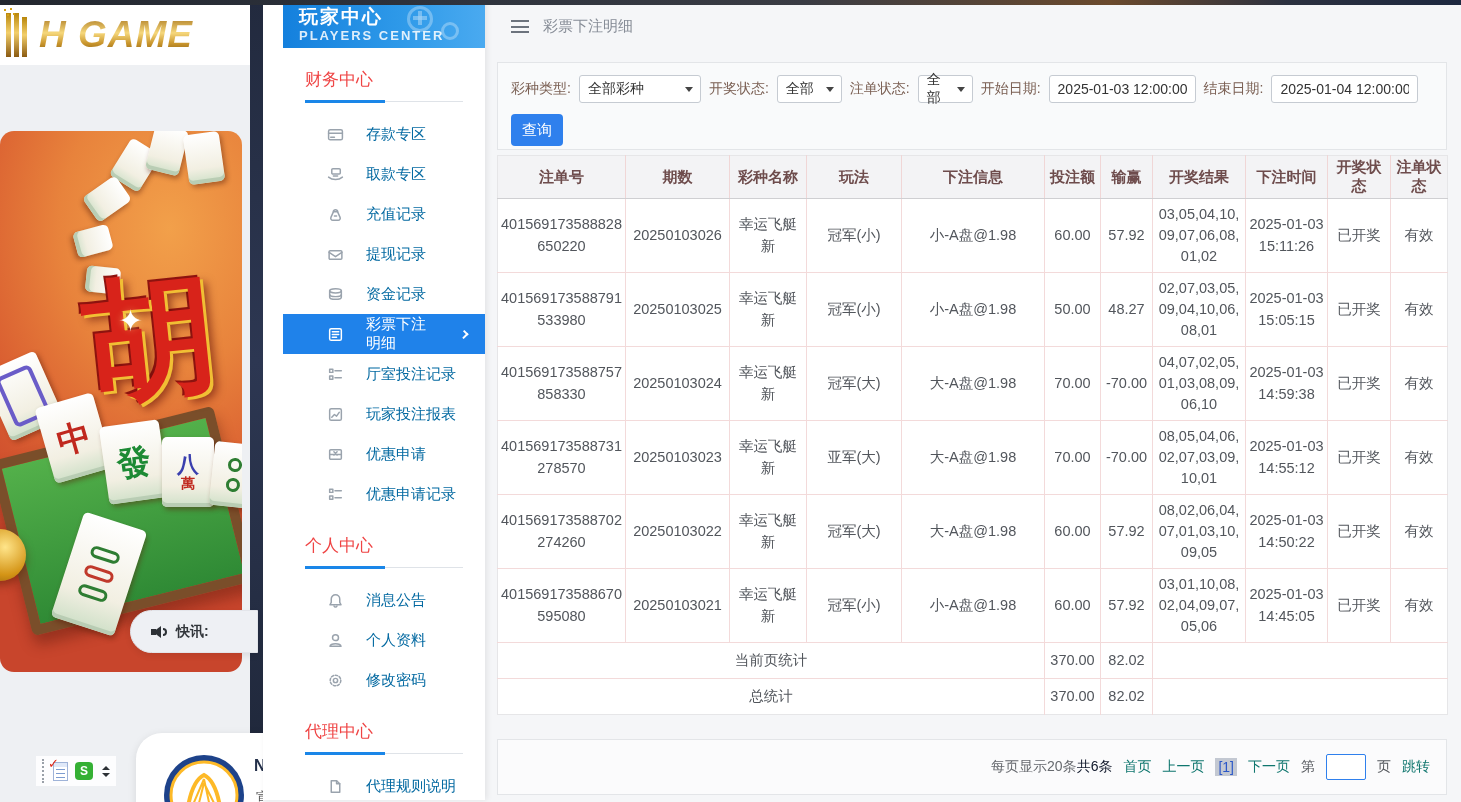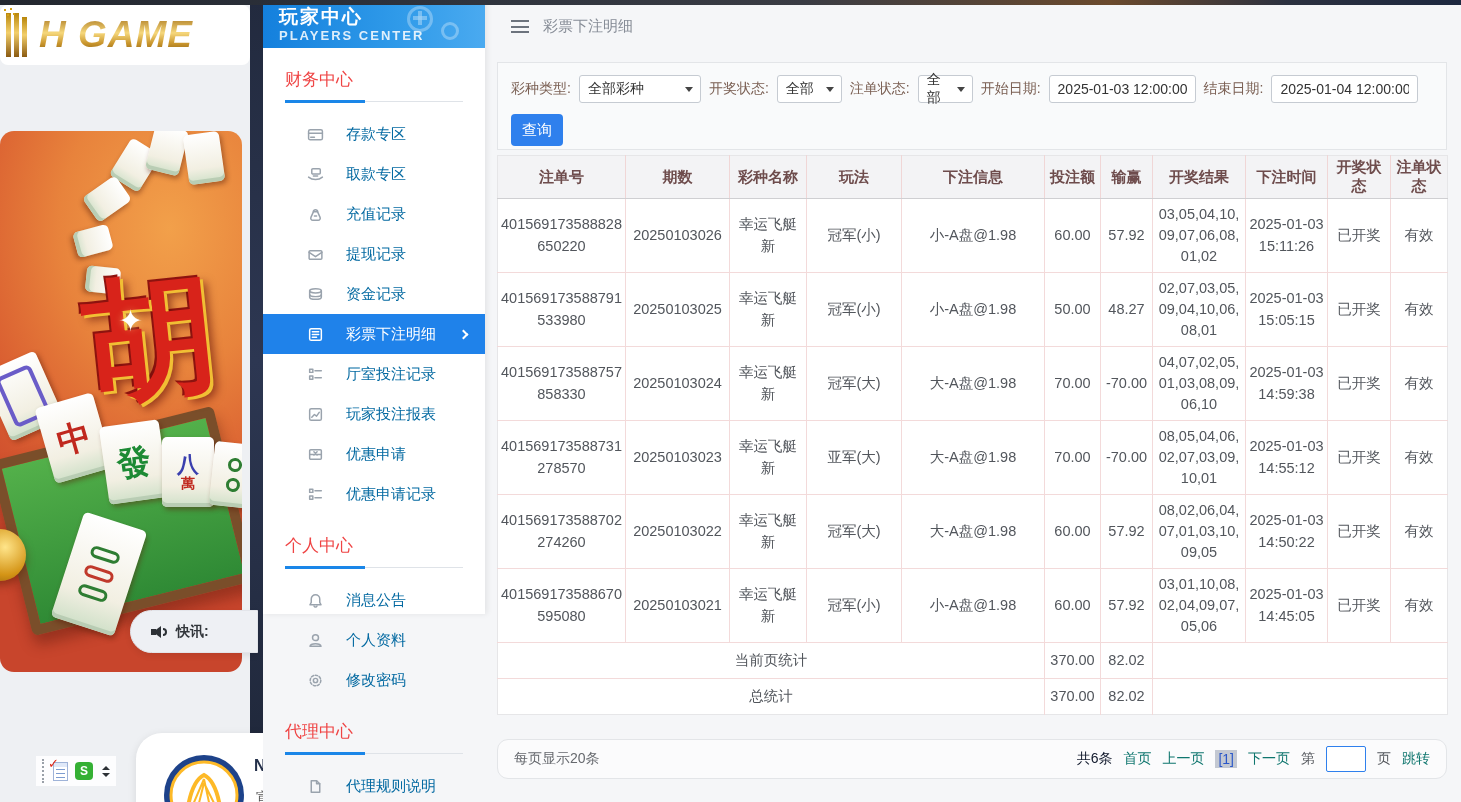--- a/index.html
+++ b/index.html
@@ -7,21 +7,21 @@
   body { font-family:"Liberation Sans","DejaVu Sans",sans-serif; background:#f5f6f8; position:relative; }
 
   
   .topbar { position:absolute; left:0; top:0; width:1461px; height:5px; z-index:60;
     background:linear-gradient(90deg,#23272f 0%,#2e333d 30%,#3a3c44 55%,#6b4a2d 76%,#2c3140 88%,#1d2840 100%); }
 
   
   .left-region { position:absolute; left:0; top:0; width:263px; height:802px; background:#eef0f3; overflow:hidden; }
   .left-darkstrip { position:absolute; left:250px; top:0; width:13px; height:802px;
     background:linear-gradient(180deg,#222a3e,#2d3752 45%,#1e2638); }
-  .logo-bar { position:absolute; left:0; top:5px; width:250px; height:60px; background:#fff; display:flex; align-items:center; padding-left:6px; overflow:hidden;border-radius:8px; }
+  .logo-bar { position:absolute; left:0; top:5px; width:250px; height:60px; background:#fff; display:flex; align-items:center; padding-left:6px; overflow:hidden; }
   .logo-bars { display:inline-flex; align-items:flex-end; gap:3px; height:44px; margin-right:4px; position:relative; }
   .logo-bars i { display:block; width:5px; background:linear-gradient(180deg,#b8860b,#f3cf6a 45%,#8a5a12); }
   .logo-bars i:nth-child(1){height:40px;} .logo-bars i:nth-child(2){height:44px;} .logo-bars i:nth-child(3){height:44px;} .logo-bars i:nth-child(4){height:40px;}
   .logo-dots { position:absolute; left:-4px; top:-6px; width:16px; height:12px;
     background:radial-gradient(circle 1.5px at 3px 3px,#d4a017 98%,transparent), radial-gradient(circle 1.5px at 9px 2px,#d4a017 98%,transparent), radial-gradient(circle 1.5px at 6px 8px,#d4a017 98%,transparent), radial-gradient(circle 1.5px at 12px 7px,#d4a017 98%,transparent); }
   .logo-text { font-size:37px; font-weight:bold; font-style:italic; letter-spacing:1px;
     background:linear-gradient(180deg,#a06a14 0%,#f6d87c 45%,#c9952c 70%,#7c5410 100%);
     -webkit-background-clip:text; background-clip:text; color:transparent; white-space:nowrap; }
 
   
@@ -78,22 +78,22 @@
     box-shadow:inset 0 4px 0 #dfe8f8; }
   .wdoc:before { content:''; position:absolute; left:2px; top:6px; width:9px; height:1.5px; background:#7d9cd0; box-shadow:0 4px 0 #7d9cd0, 0 8px 0 #7d9cd0; }
   .wdoc:after { content:'✓'; position:absolute; left:-6px; top:-7px; color:#e02818; font-size:13px; font-weight:bold; }
   .ws { width:18px; height:18px; background:#35b034; border-radius:4px; color:#fff; font-weight:bold; font-size:12px; display:flex; align-items:center; justify-content:center; }
   .warrows { display:flex; flex-direction:column; gap:3px; margin-left:2px;}
   .warrows i { display:block; width:0; height:0; }
   .warrows i.up { border-left:4px solid transparent; border-right:4px solid transparent; border-bottom:4px solid #2d3136; }
   .warrows i.dn { border-left:4px solid transparent; border-right:4px solid transparent; border-top:4px solid #2d3136; }
 
   
-  .sidebar { position:absolute; left:263px; top:0; width:222px; height:614px; background:#fff; z-index:20;
-    box-shadow:2px 0 6px rgba(0,0,0,.08); }
+  .sidebar { position:absolute; left:263px; top:0; width:222px; height:800px; background:#fff; z-index:20;
+    box-shadow:2px 0 6px rgba(0,0,0,.08);padding-left:20px; }
   .sb-header { height:48px; background:linear-gradient(90deg,#1480dd 0%,#2f9ae9 60%,#4aaaf0 100%); position:relative; overflow:hidden;
     padding:6px 0 0 16px; }
   .sb-header h1 { color:#fff; font-size:19px; font-weight:bold; letter-spacing:2px; line-height:22px; }
   .sb-header .sub { color:rgba(255,255,255,.85); font-size:13px; letter-spacing:2px; font-weight:bold; }
   .pad-decor { position:absolute; right:14px; top:4px; width:70px; height:44px; opacity:.55; }
   .pad-decor b { position:absolute; border-radius:50%; border:3px solid rgba(255,255,255,.55); }
   .pad-decor b.c1 { width:26px; height:26px; left:6px; top:2px; }
   .pad-decor b.c2 { width:18px; height:18px; left:40px; top:18px; }
   .pad-decor i { position:absolute; left:12px; top:12px; width:14px; height:4px; background:rgba(255,255,255,.6); }
   .pad-decor i:after { content:''; position:absolute; left:5px; top:-5px; width:4px; height:14px; background:rgba(255,255,255,.6); }
@@ -133,21 +133,21 @@
   table.bets { width:950px; border-collapse:collapse; table-layout:fixed; background:#fff; border:1px solid #e6e6e8; }
   table.bets th { background:#f3f3f5; color:#6e4c4c; font-size:15px; font-weight:bold; height:43px;
     border-right:1px solid #f0d6d6; border-bottom:1px solid #cfcfd2; padding:0 2px; }
   table.bets td { color:#52565c; font-size:14.5px; text-align:center; vertical-align:middle;
     border-right:1px solid #f3dada; border-bottom:1px solid #f3dada; padding:4px 3px; word-break:break-all; line-height:1.45; }
   table.bets th:last-child, table.bets td:last-child { border-right:none; }
   table.bets tr.data-row td { height:74px; }
   table.bets tr.sum-row td { height:36px; word-break:keep-all; }
   table.bets tr:last-child td { border-bottom:none; }
 
-  .footer-panel { top:734px; height:40px; background:#fbfbfc; display:flex; align-items:center; justify-content:space-between; padding:0 16px;border-radius:11px; }
+  .footer-panel { top:734px; height:56px; background:#fbfbfc; display:flex; align-items:center; justify-content:flex-end; padding:0 16px; }
   .pagesize { font-size:14px; color:#66696e; }
   .pager { display:flex; align-items:center; gap:11px; font-size:14px; }
   .pager .blue { color:#0f766e; cursor:pointer; text-decoration:none; }
   .pager .total { color:#0f172a; cursor:default; }
   .pager .cur { background:#c3c8d2; color:#2b57c8; padding:1px 3px; cursor:default; }
   .pager .gray { color:#54575c; }
   .jump-input { width:40px; height:26px; border:1px solid #2f80ed; border-radius:2px; font-size:14px; text-align:center; }
 </style>
 </head>
 <body>

